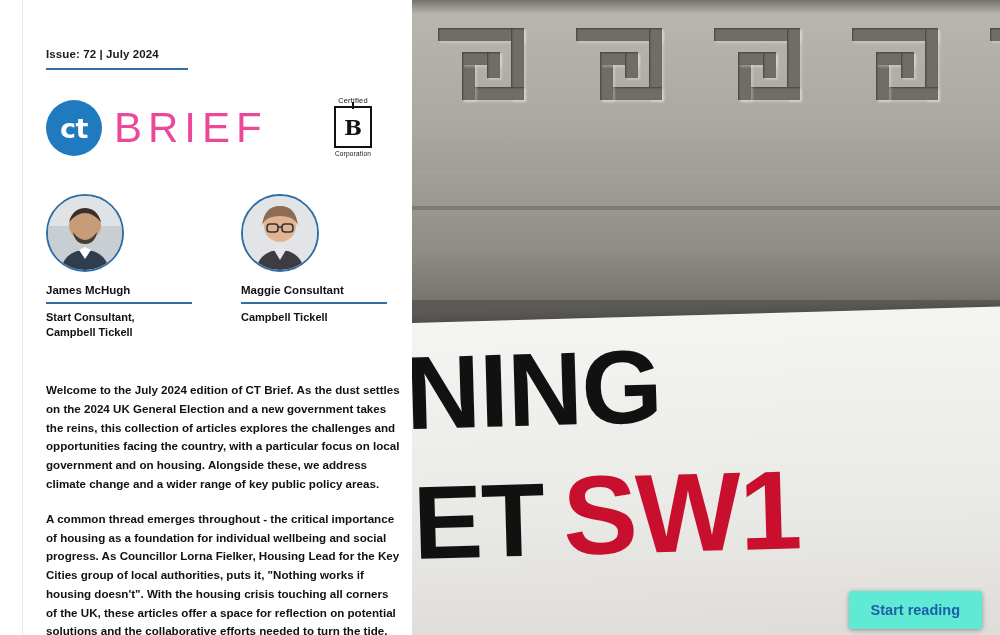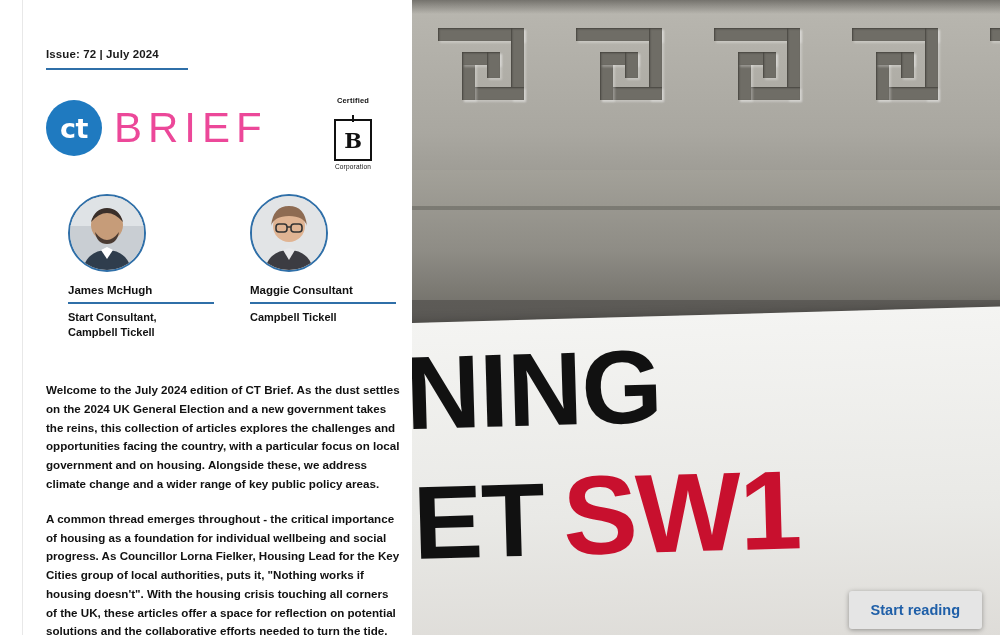--- a/index.html
+++ b/index.html
@@ -85,23 +85,23 @@
   .bcorp {
     position: absolute;
     right: 16px;
     top: 4px;
     width: 54px;
     text-align: center;
     color: #111;
   }
   .bcorp .cert {
     font-size: 7.5px;
-    font-weight: 700;
+    font-weight: 400;
     letter-spacing: 0.2px;
-    margin-bottom: 14px;
+    margin-bottom: 1px;
   }
   .bcorp .bbox {
     width: 34px; height: 38px;
     border: 2px solid #111;
     margin: 0 auto;
     display: flex;
     align-items: center;
     justify-content: center;
     position: relative;
   }
@@ -122,22 +122,21 @@
   .bcorp .corp {
     font-size: 6.5px;
     letter-spacing: 0.2px;
     margin-top: 2px;
   }
 
   
   .authors {
     margin-top: 30px;
     display: flex;
-    gap: 36px;
-    justify-content: flex-end;
+    gap: 49px;
   }
   .author {
     width: 146px;
   }
   .avatar {
     width: 74px; height: 74px;
     border-radius: 50%;
     border: 2px solid #2f6fa8;
     overflow: hidden;
     position: relative;
@@ -284,21 +283,21 @@
     line-height: 1;
     color: #c8102e;
     letter-spacing: -2px;
   }
 
   
   .start-btn {
     position: absolute;
     right: 18px;
     bottom: 6px;
-    background: #e5e5e5;
+    background: #5eead4;
     color: #1f5fa8;
     font-size: 14.5px;
     font-weight: 600;
     padding: 11px 22px;
     border: none;
     border-radius: 3px;
     box-shadow: 0 1px 5px rgba(0,0,0,0.35);
     cursor: pointer;
     font-family: "Liberation Sans", sans-serif;
   }

